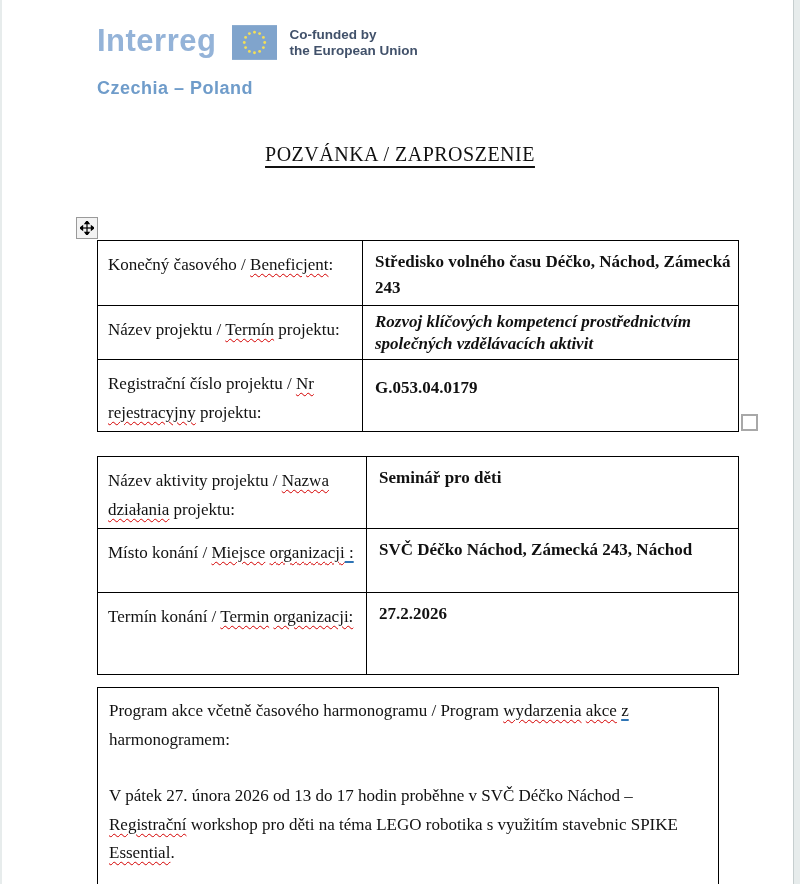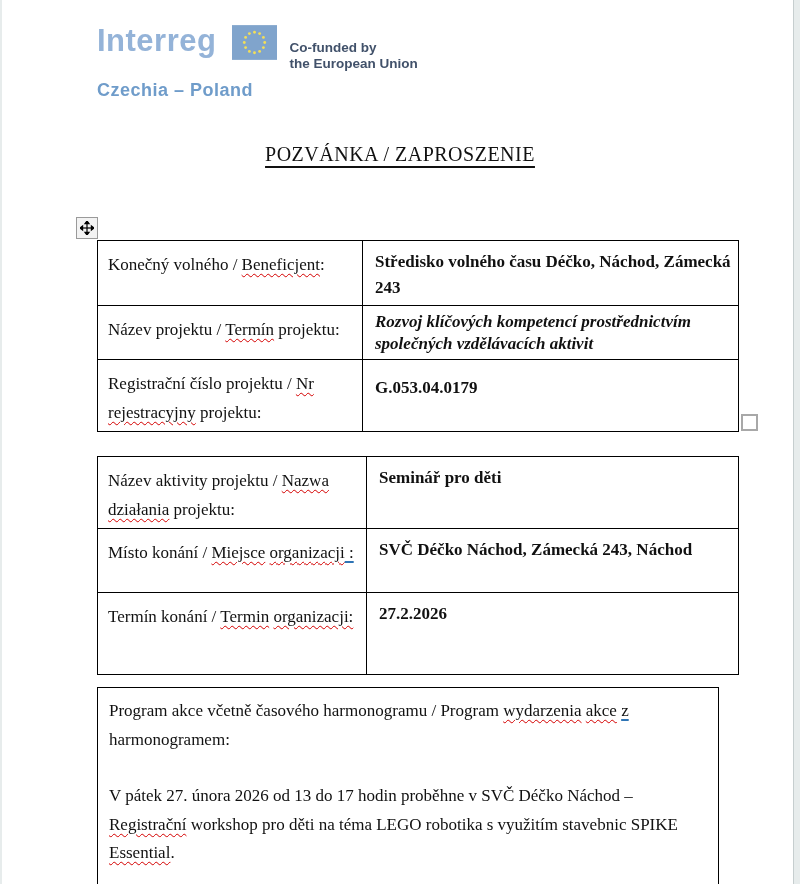--- a/index.html
+++ b/index.html
@@ -8,22 +8,22 @@
     overflow:hidden;font-family:"Liberation Serif","DejaVu Serif",serif;color:#111;
   }
   .edge-left{position:absolute;left:0;top:0;bottom:0;width:2px;background:var(--page-edge);}
   .edge-right{position:absolute;right:0;top:0;bottom:0;width:6px;background:var(--page-edge);border-left:1px solid #c6cecf;}
 
   
   .logo{position:absolute;left:97px;top:24px;font-family:"Liberation Sans","DejaVu Sans",sans-serif;}
   .logo-top{display:flex;align-items:flex-start;}
   .wordmark{font-size:31px;font-weight:bold;letter-spacing:0.5px;color:var(--logo-light-blue);line-height:34px;}
   .flag{margin:1px 0 0 16px;}
-  .cofunded{margin:16px 0 0 12px;font-size:13.5px;font-weight:bold;color:var(--cofunded-navy);line-height:16px;}
-  .subtitle{margin-top:8px;font-size:18px;font-weight:bold;letter-spacing:0.5px;color:var(--logo-mid-blue);}
+  .cofunded{margin:3px 0 0 12px;font-size:13.5px;font-weight:bold;color:var(--cofunded-navy);line-height:16px;}
+  .subtitle{margin-top:18px;font-size:18px;font-weight:bold;letter-spacing:0.5px;color:var(--logo-mid-blue);}
 
   
   .doc-title{
     position:absolute;top:143px;left:0;width:100%;text-align:center;
     font-size:20px;letter-spacing:0.5px;
     text-decoration:underline;text-decoration-thickness:1.5px;text-underline-offset:5px;
   }
 
   
   .move-handle{position:absolute;left:76px;top:217px;width:20px;height:20px;background:#f3f3f3;
@@ -102,21 +102,21 @@
     </svg>
   </div>
 
   <table class="info t1">
     <colgroup>
         <col style="width:265px">
         <col style="width:376px">
       </colgroup>
     <tbody>
         <tr style="height:63px">
-      <td class="lbl"><span>Konečný volného / </span><span class="mark-sp">Beneficjent</span><span>:</span></td>
+      <td class="lbl"><span>Konečný časového / </span><span class="mark-sp">Beneficjent</span><span>:</span></td>
       <td class="val">Středisko volného času Déčko, Náchod, Zámecká 243</td>
     </tr>
     <tr style="height:45px">
       <td class="lbl"><span>Název projektu / </span><span class="mark-sp">Termín</span><span> projektu:</span></td>
       <td class="val lh-tight">Rozvoj klíčových kompetencí prostřednictvím společných vzdělávacích aktivit</td>
     </tr>
     <tr style="height:64px">
       <td class="lbl"><span>Registrační číslo projektu / </span><span class="mark-sp">Nr</span><span> </span><span class="mark-sp">rejestracyjny</span><span> projektu:</span></td>
       <td class="val" style="padding-top:15px">G.053.04.0179</td>
     </tr>

